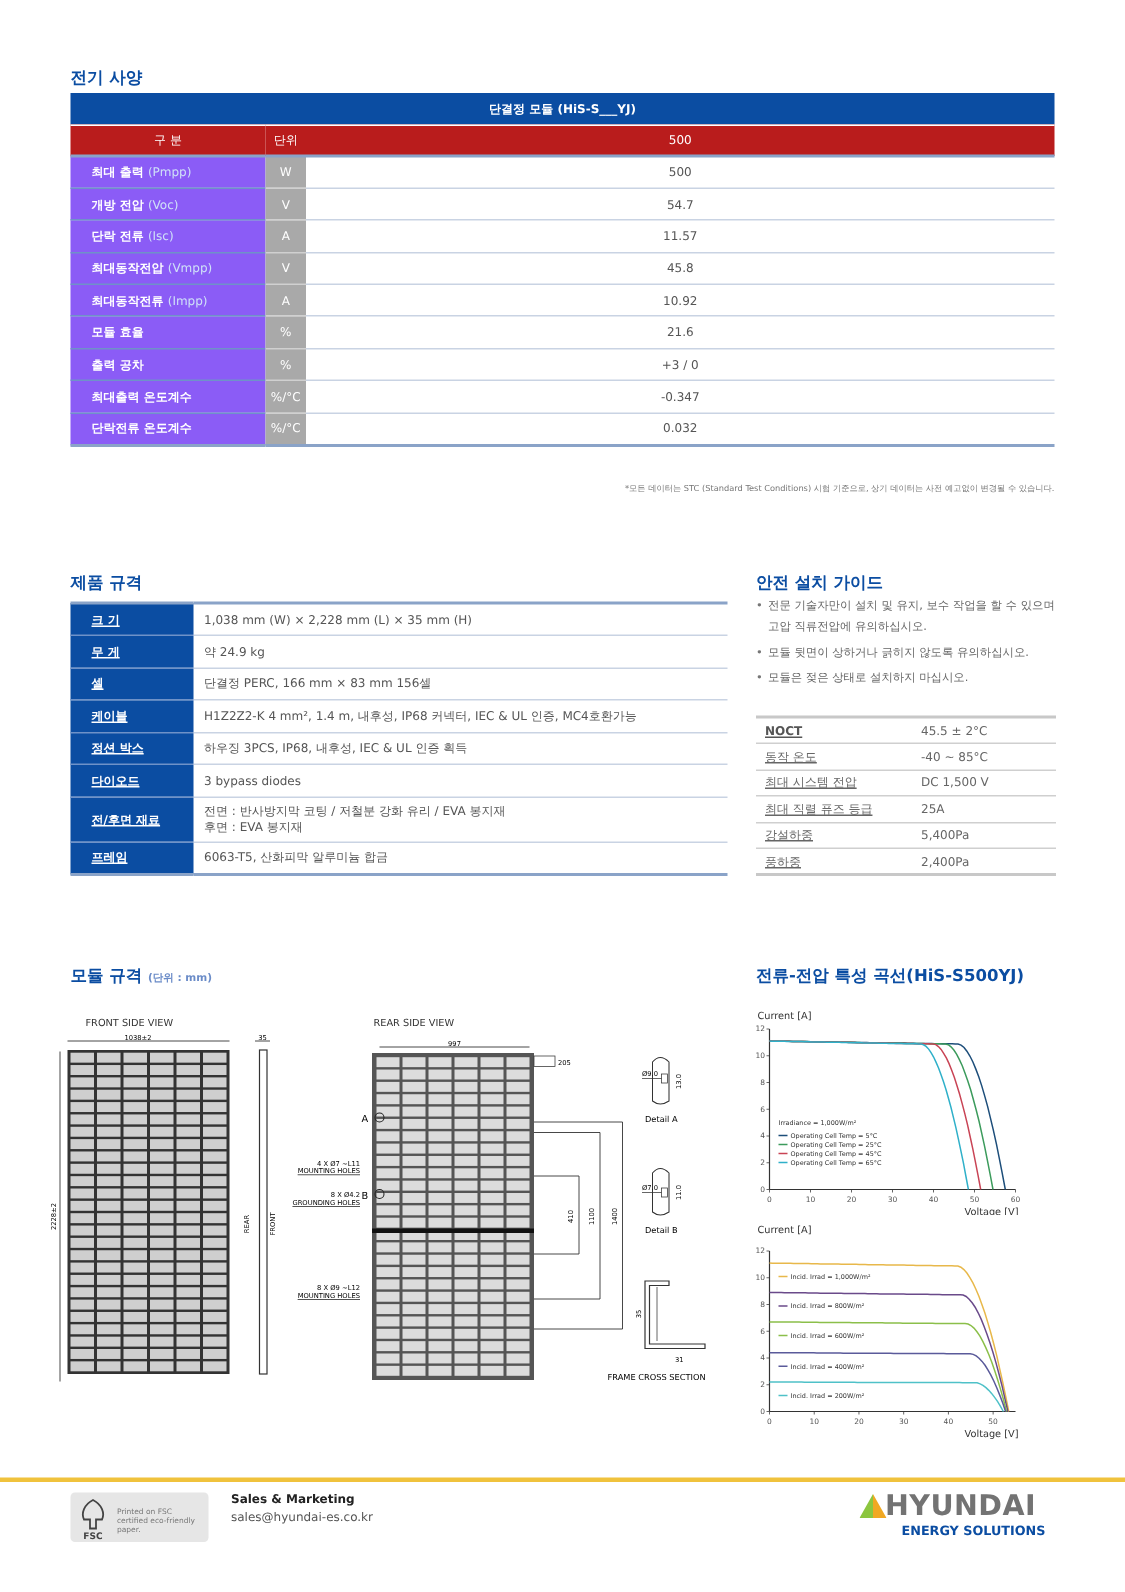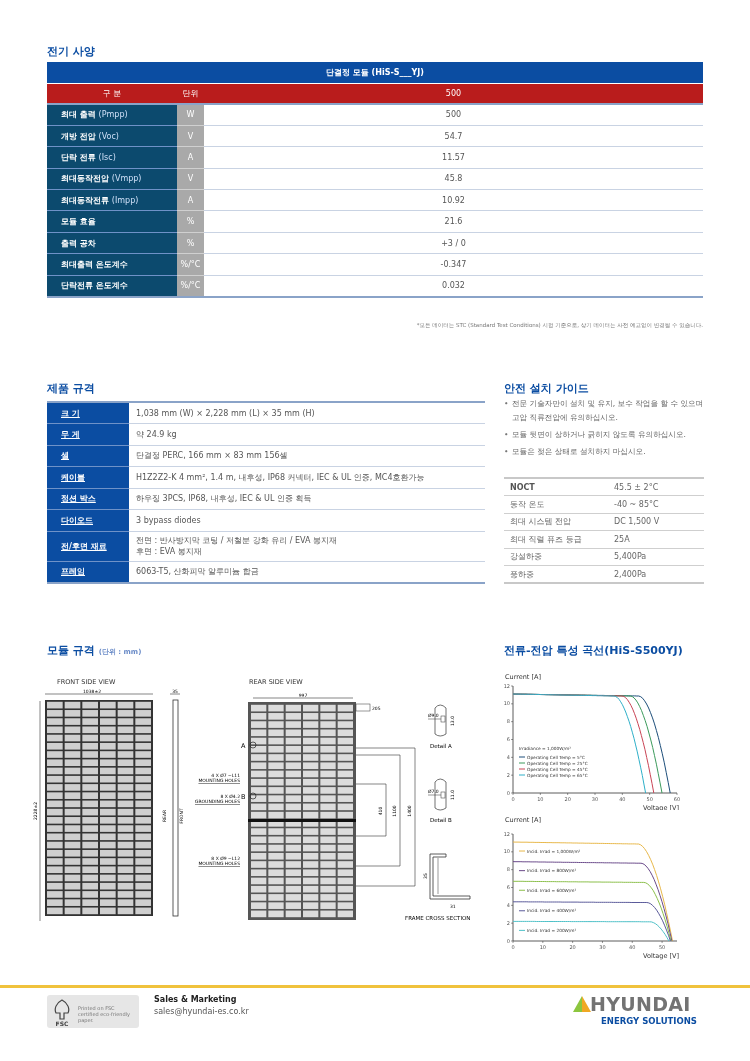--- a/index.html
+++ b/index.html
@@ -6,42 +6,42 @@
   body { width: 750px; height: 1061px; background: #fff; font-family: "DejaVu Sans", "Liberation Sans", sans-serif; color: #444; position: relative; overflow: hidden; }
   .abs { position: absolute; }
   .sec-title { font-size: 11px; font-weight: bold; color: #0b4da2; }
   .sec-title .unit { font-size: 7px; font-weight: bold; color: #6b8cc8; }
 
   
   #elec { left: 47px; top: 62px; width: 656px; border-collapse: collapse; font-size: 8px; }
   #elec td { height: 21.4px; border-bottom: 1px solid #c9d3e3; }
   #elec .hdr-top td { background: #0b4da2; color: #fff; text-align: center; font-weight: bold; height: 21px; border-bottom: 1px solid #fff; }
   #elec .hdr-sub td { background: #b91c1c; color: #fff; text-align: center; height: 21px; border-bottom: 1px solid #fff; }
-  #elec .lbl { background: #0c4a6e; color: #fff; font-weight: bold; padding-left: 14px; width: 130px; border-bottom: 1px solid #6f92c8; }
+  #elec .lbl { background: #8b5cf6; color: #fff; font-weight: bold; padding-left: 14px; width: 130px; border-bottom: 1px solid #6f92c8; }
   #elec .lbl .sub { font-weight: normal; color: #cfe0f8; }
   #elec .unit { background: #a9a9a9; color: #fff; text-align: center; width: 27px; border-bottom: 1px solid #d0d0d0; }
   #elec .val { text-align: center; color: #555; }
   #elec tr:last-child td { border-bottom: 2px solid #8aa3c8; }
   .footnote { left: 300px; top: 322px; width: 403px; text-align: right; font-size: 5.5px; color: #777; }
 
   
   #prod { left: 47px; top: 401px; width: 438px; border-collapse: collapse; font-size: 8px; border-top: 2px solid #8aa3c8; }
   #prod td { height: 21.5px; border-bottom: 1px solid #c9d3e3; }
   #prod .lbl { background: #0b4da2; color: #fff; font-weight: bold; width: 82px; padding-left: 14px; border-bottom: 1px solid #6f92c8; text-decoration: underline; }
   #prod .val { padding-left: 7px; color: #555; line-height: 11px; }
   #prod tr.tall td { height: 30px; }
   #prod tr:last-child td { border-bottom: 2px solid #8aa3c8; }
 
   
   .guide { left: 504px; top: 397px; width: 200px; font-size: 7.6px; color: #666; line-height: 14px; }
   .guide li { list-style: none; padding-left: 8px; position: relative; margin-bottom: 3px; }
   .guide li::before { content: "•"; position: absolute; left: 0; color: #777; }
   #guide-tbl { left: 504px; top: 477px; width: 200px; border-collapse: collapse; font-size: 8px; border-top: 2px solid #c8c8c8; }
   #guide-tbl td { height: 17.5px; border-bottom: 1px solid #cfcfcf; color: #666; }
-  #guide-tbl td:first-child { padding-left: 6px; width: 110px; }
+  #guide-tbl td:first-child { padding-left: 6px; width: 110px; text-decoration: underline; }
   #guide-tbl tr:first-child td:first-child { font-weight: bold; color: #555; }
   #guide-tbl tr:last-child td { border-bottom: 2px solid #c8c8c8; }
 
   .view-lbl { font-size: 6.5px; color: #333; }
   .tiny { font-size: 4.5px; color: #555; }
   .chart-lbl { font-size: 6.5px; color: #333; }
 
   
   .rule { left: 0; top: 985px; width: 750px; height: 3px; background: #f0c23c; }
   .fsc { left: 47px; top: 995px; width: 92px; height: 33px; background: #e6e6e6; border-radius: 3px; }

